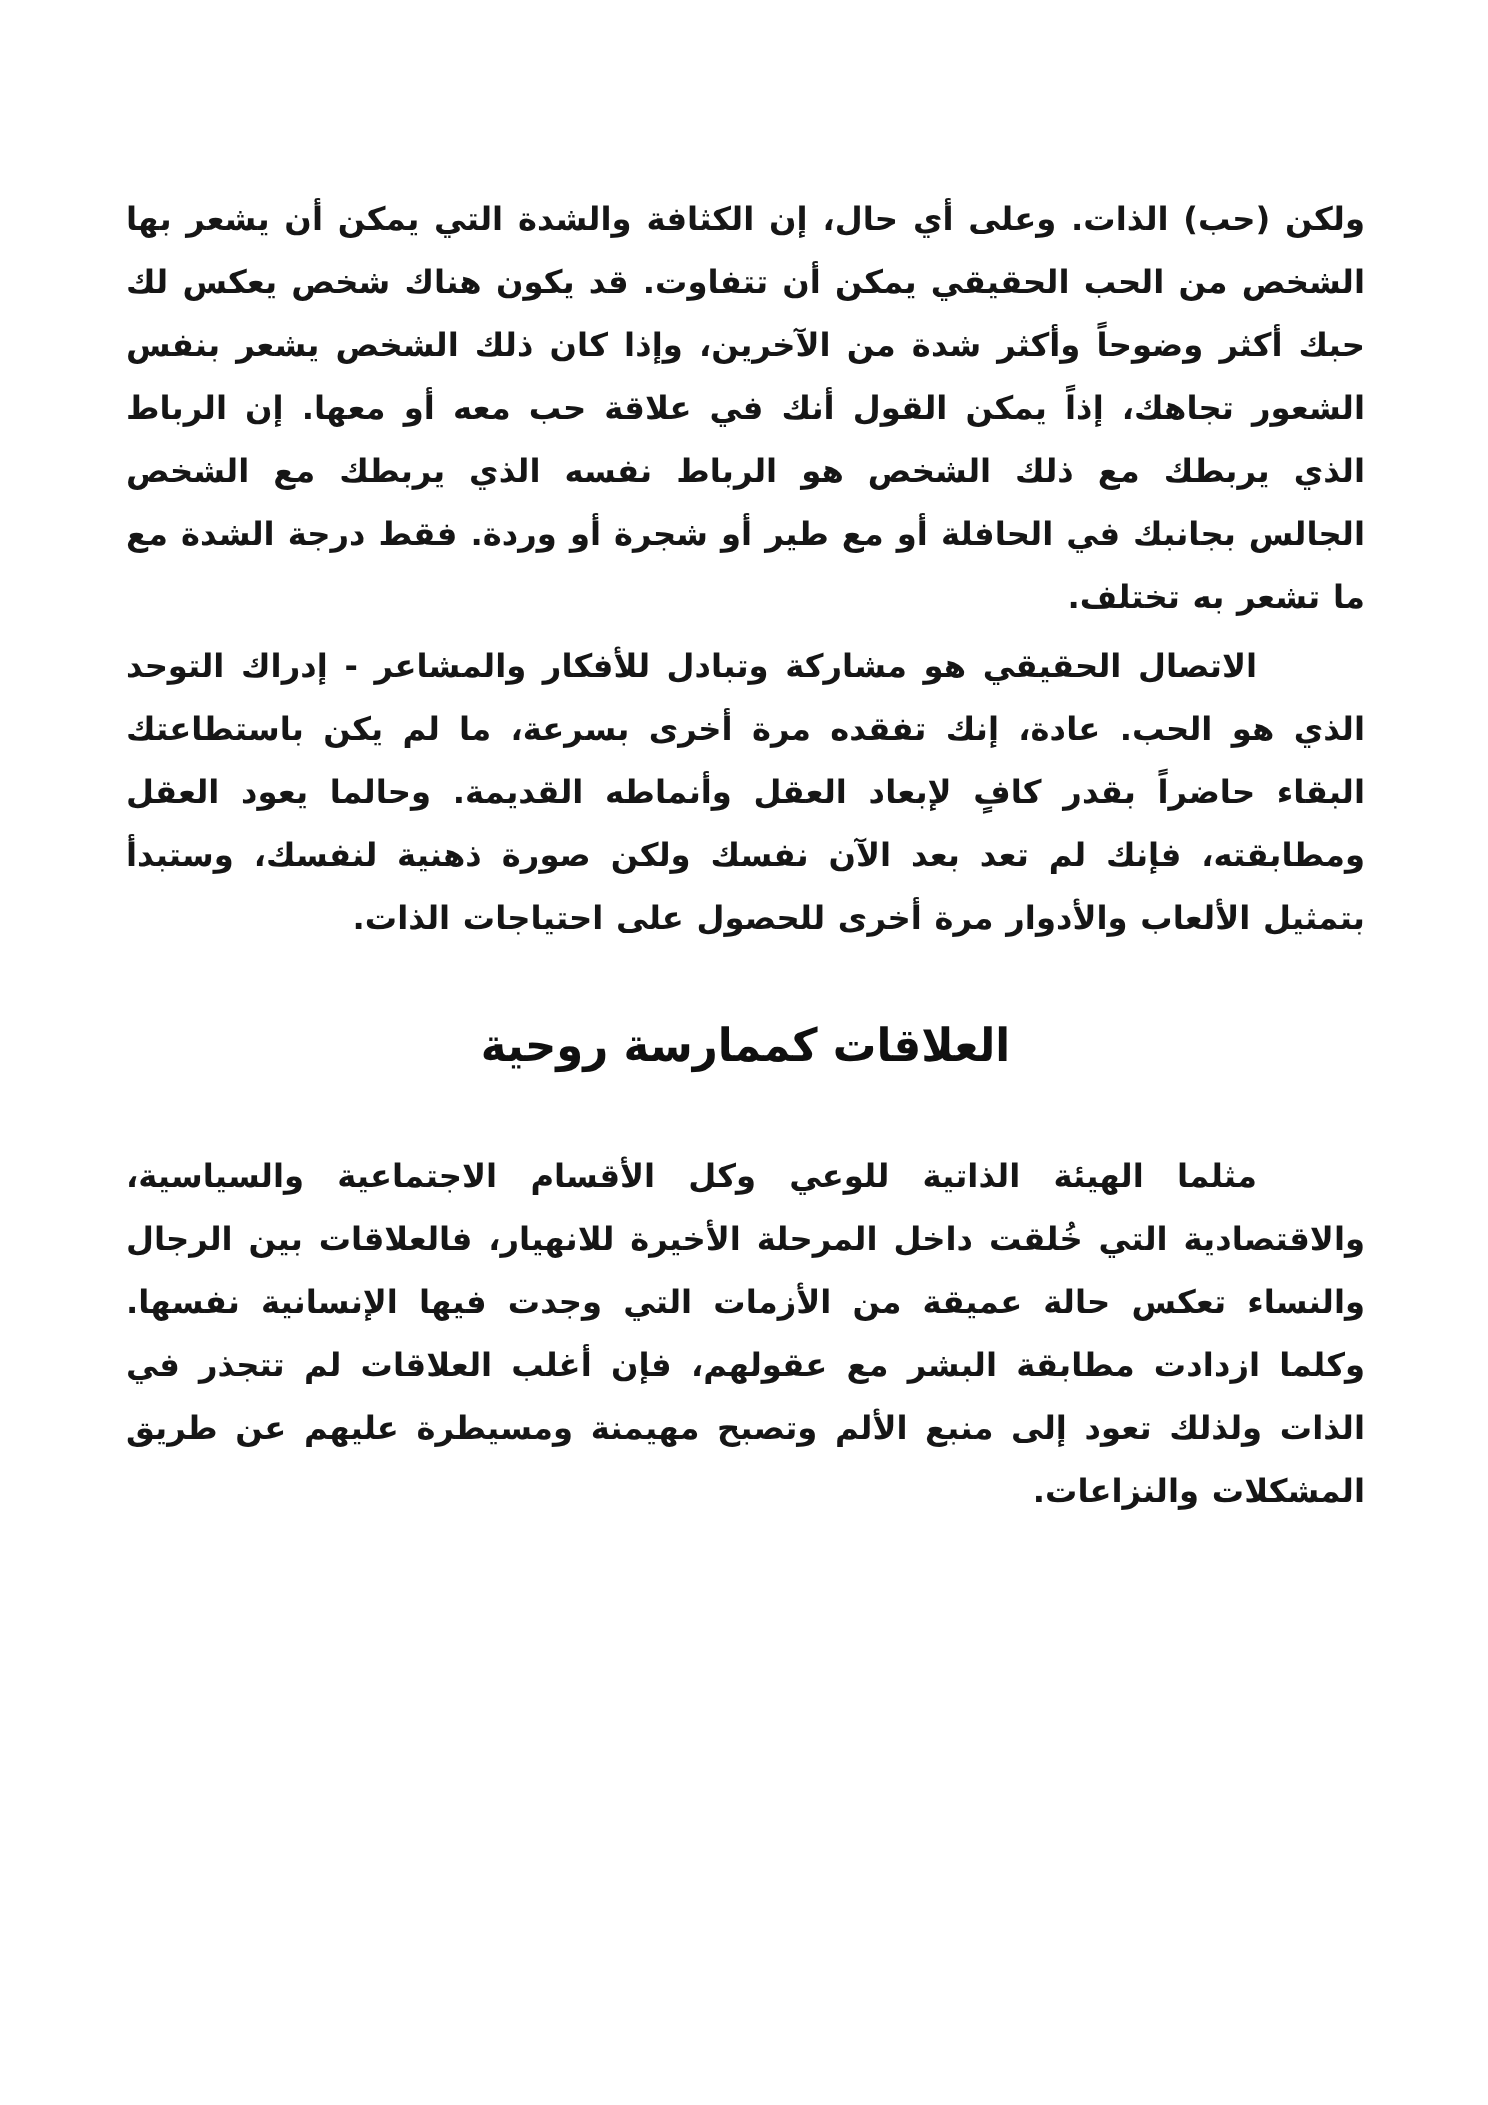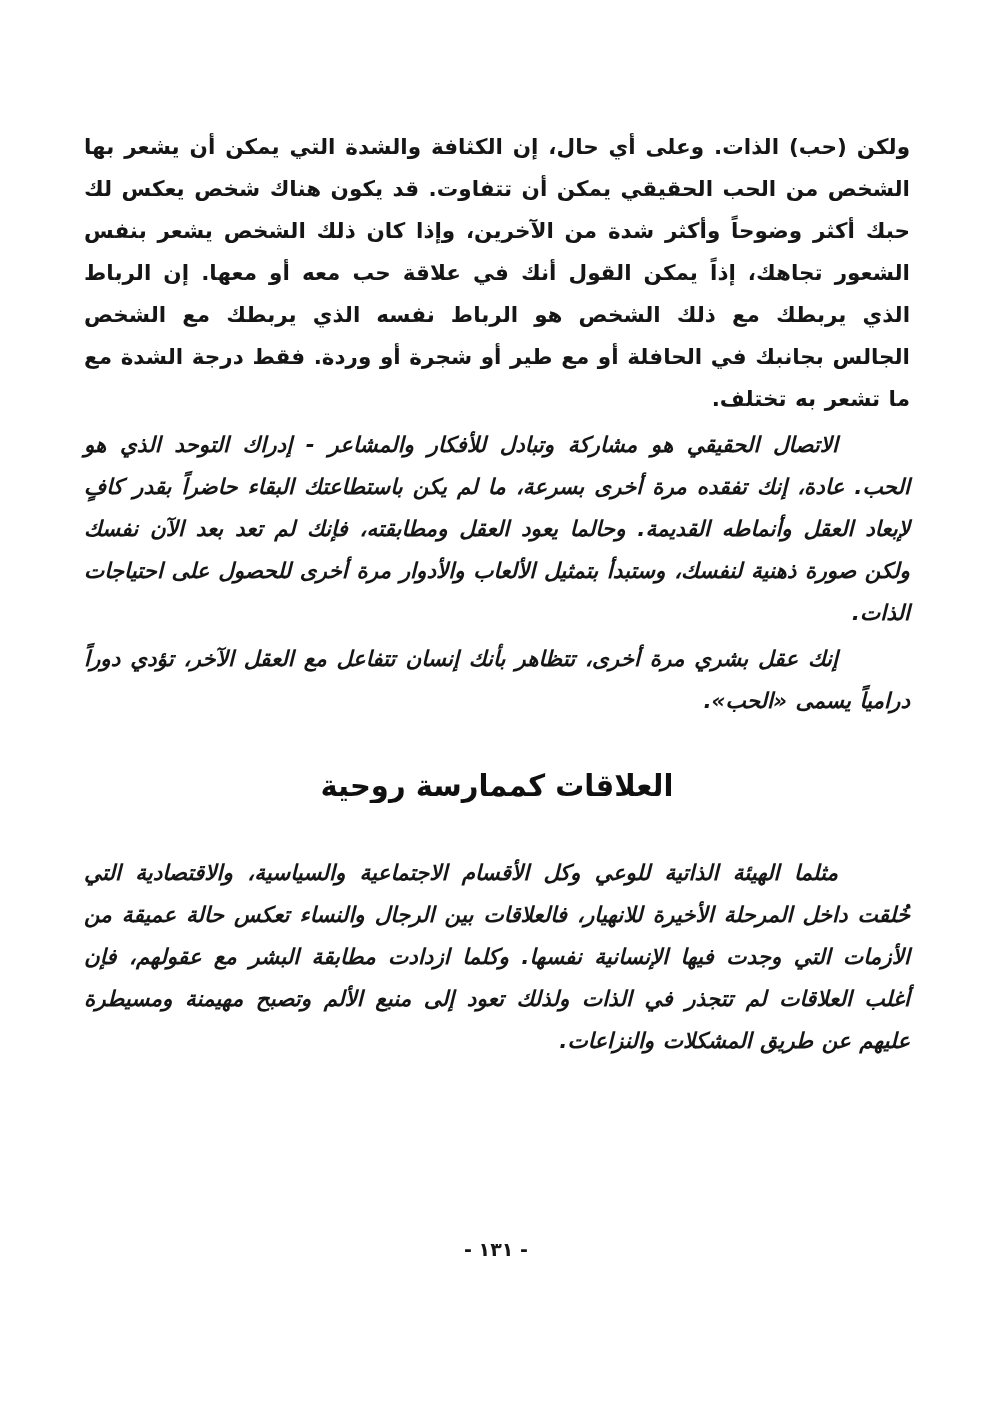--- a/index.html
+++ b/index.html
@@ -32,21 +32,20 @@
   .para {
     font-family: "DejaVu Sans", sans-serif;
     font-weight: bold;
     font-size: 21.5px;
     line-height: 42px;
     margin: 0 0 4px 0;
     word-spacing: 1px;
   }
   .para.indented {
     text-indent: 72px;
-    font-style: italic;
   }
   .section-heading {
     font-family: "DejaVu Sans", sans-serif;
     font-weight: bold;
     font-size: 29px;
     text-align: center;
     text-indent: 0;
     margin: 46px 0 50px 0;
     letter-spacing: 1px;
     color: #101010;
@@ -83,25 +82,23 @@
 <body>
 
 <div class="page">
 
   <div class="text-block">
 
     <p class="para">ولكن (حب) الذات. وعلى أي حال، إن الكثافة والشدة التي يمكن أن يشعر بها الشخص من الحب الحقيقي يمكن أن تتفاوت. قد يكون هناك شخص يعكس لك حبك أكثر وضوحاً وأكثر شدة من الآخرين، وإذا كان ذلك الشخص يشعر بنفس الشعور تجاهك، إذاً يمكن القول أنك في علاقة حب معه أو معها. إن الرباط الذي يربطك مع ذلك الشخص هو الرباط نفسه الذي يربطك مع الشخص الجالس بجانبك في الحافلة أو مع طير أو شجرة أو وردة. فقط درجة الشدة مع ما تشعر به تختلف.</p>
 
     <p class="para indented">الاتصال الحقيقي هو مشاركة وتبادل للأفكار والمشاعر - إدراك التوحد الذي هو الحب. عادة، إنك تفقده مرة أخرى بسرعة، ما لم يكن باستطاعتك البقاء حاضراً بقدر كافٍ لإبعاد العقل وأنماطه القديمة. وحالما يعود العقل ومطابقته، فإنك لم تعد بعد الآن نفسك ولكن صورة ذهنية لنفسك، وستبدأ بتمثيل الألعاب والأدوار مرة أخرى للحصول على احتياجات الذات.</p>
 
-    <p class="para indented">إنك عقل بشري مرة أخرى، تتظاهر بأنك إنسان تتفاعل مع العقل الآخر، تؤدي دوراً درامياً يسمى «الحب».</p>
 
 
     <h2 class="section-heading">العلاقات كممارسة روحية</h2>
 
     <p class="para indented">مثلما الهيئة الذاتية للوعي وكل الأقسام الاجتماعية والسياسية، والاقتصادية التي خُلقت داخل المرحلة الأخيرة للانهيار، فالعلاقات بين الرجال والنساء تعكس حالة عميقة من الأزمات التي وجدت فيها الإنسانية نفسها. وكلما ازدادت مطابقة البشر مع عقولهم، فإن أغلب العلاقات لم تتجذر في الذات ولذلك تعود إلى منبع الألم وتصبح مهيمنة ومسيطرة عليهم عن طريق المشكلات والنزاعات.</p>
 
   </div>
 
-  <div class="page-number">- ١٣١ -</div>
 
 
 </div>
 
 </body></html>

